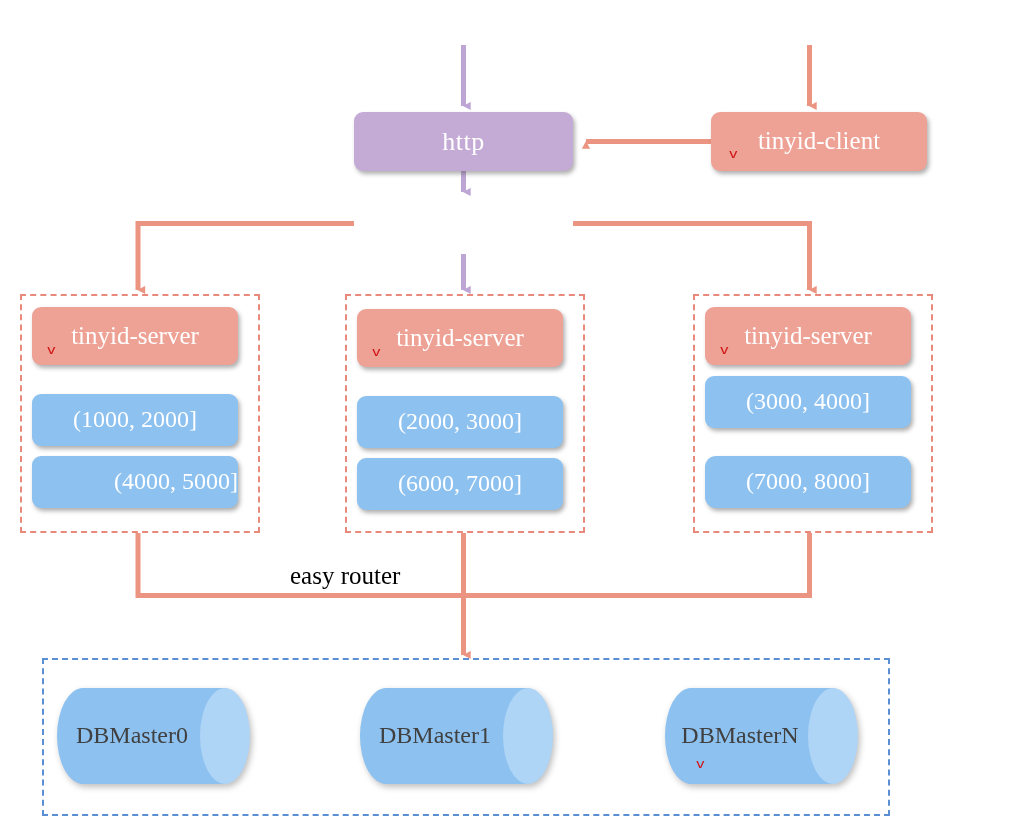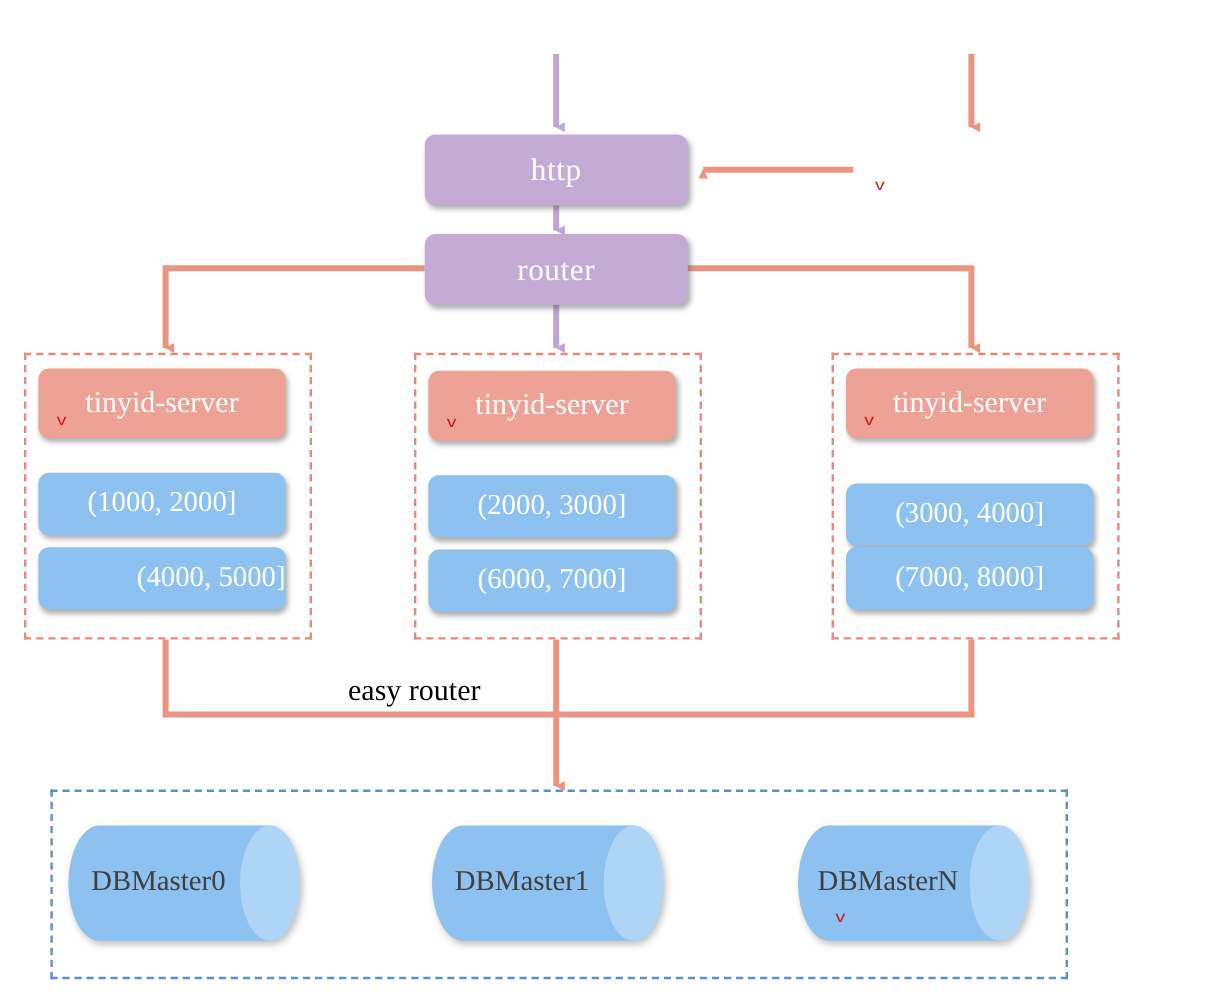--- a/index.html
+++ b/index.html
@@ -163,24 +163,24 @@
 
     <path d="M 809.5 533 L 809.5 595.5 L 463.5 595.5" fill="none" stroke="#eb9482" stroke-width="5"></path>
 
     <line x1="463.5" y1="533" x2="463.5" y2="655" stroke="#eb9482" stroke-width="5" marker-end="url(#ah-salmon)"></line>
   </svg>
 
   <div class="node node-purple lbl-http" style="left:354px; top:112px; width:219px; height:59px;">
     <span>http</span>
   </div>
 
-  <div class="node node-purple lbl-router" style="left:354px; top:195px; width:219px; height:59px;">
-    <span>router</span>
-  </div>
-
+
+  <div class="node node-salmon lbl-client" style="left:711px; top:112px; width:216px; height:59px;">
+    <span>tinyid-client</span>
+  </div>
   <span class="spell" style="left:730px; top:147px;">v</span>
 
   <div class="group-box" style="left:20px; top:294px; width:240px; height:239px;"></div>
   <div class="node node-salmon lbl-server" style="left:32px; top:307px; width:206px; height:58px;">
     <span>tinyid-server</span>
   </div>
   <span class="spell" style="left:48px; top:343px;">v</span>
   <div class="node node-blue lbl-range" style="left:32px; top:394px; width:206px; height:52px;">
     <span>(1000, 2000]</span>
   </div>
@@ -198,24 +198,24 @@
   </div>
   <div class="node node-blue lbl-range" style="left:357px; top:458px; width:206px; height:52px;">
     <span>(6000, 7000]</span>
   </div>
 
   <div class="group-box" style="left:693px; top:294px; width:240px; height:239px;"></div>
   <div class="node node-salmon lbl-server" style="left:705px; top:307px; width:206px; height:58px;">
     <span>tinyid-server</span>
   </div>
   <span class="spell" style="left:721px; top:343px;">v</span>
-  <div class="node node-blue lbl-range" style="left:705px; top:403px; width:206px; height:52px;text-align:center;">
+  <div class="node node-blue lbl-range" style="left:705px; top:376px; width:206px; height:52px;text-align:center;">
     <span>(3000, 4000]</span>
   </div>
-  <div class="node node-blue lbl-range" style="left:705px; top:456px; width:206px; height:52px;">
+  <div class="node node-blue lbl-range" style="left:705px; top:456px; width:206px; height:52px;border-radius:11px;">
     <span>(7000, 8000]</span>
   </div>
 
   <div class="wire-label" style="left:283px; top:562px;">easy router</div>
 
   <div class="db-group-box" style="left:42px; top:658px; width:848px; height:158px;"></div>
 
   <div class="cyl" style="left:57px; top:688px; width:192px; height:96px;">
     <div class="cyl-body"></div>
     <div class="cyl-cap"></div>

